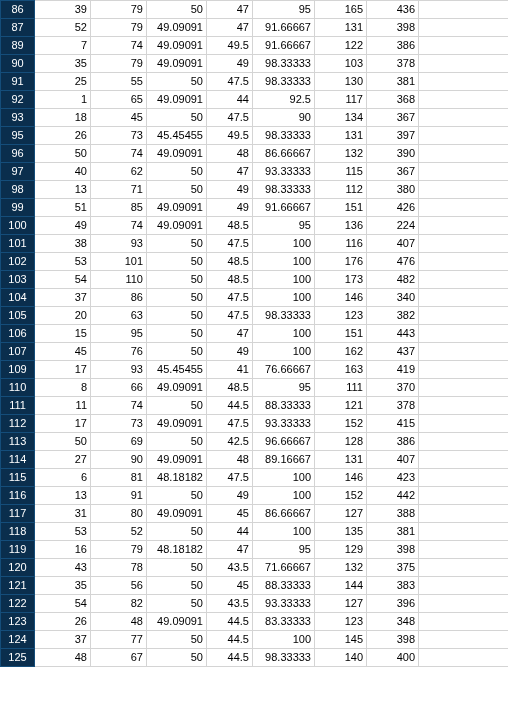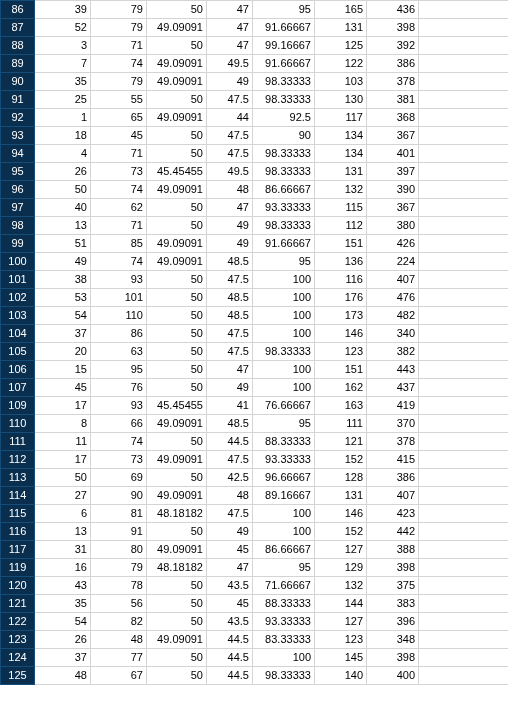--- a/index.html
+++ b/index.html
@@ -81,31 +81,20 @@
         <td>52</td>
         <td>79</td>
         <td>49.09091</td>
         <td>47</td>
         <td>91.66667</td>
         <td>131</td>
         <td>398</td>
         <td></td>
       </tr>
       <tr class="hl">
-        <td class="row-header">88</td>
-        <td>3</td>
-        <td>71</td>
-        <td>50</td>
-        <td>47</td>
-        <td>99.16667</td>
-        <td>125</td>
-        <td>392</td>
-        <td></td>
-      </tr>
-      <tr class="hl">
         <td class="row-header">89</td>
         <td>7</td>
         <td>74</td>
         <td>49.09091</td>
         <td>49.5</td>
         <td>91.66667</td>
         <td>122</td>
         <td>386</td>
         <td></td>
       </tr>
@@ -144,31 +133,20 @@
       </tr>
       <tr class="hl">
         <td class="row-header">93</td>
         <td>18</td>
         <td>45</td>
         <td>50</td>
         <td>47.5</td>
         <td>90</td>
         <td>134</td>
         <td>367</td>
-        <td></td>
-      </tr>
-      <tr class="hl">
-        <td class="row-header">94</td>
-        <td>4</td>
-        <td>71</td>
-        <td>50</td>
-        <td>47.5</td>
-        <td>98.33333</td>
-        <td>134</td>
-        <td>401</td>
         <td></td>
       </tr>
       <tr class="hl">
         <td class="row-header">95</td>
         <td>26</td>
         <td>73</td>
         <td>45.45455</td>
         <td>49.5</td>
         <td>98.33333</td>
         <td>131</td>
@@ -400,20 +378,31 @@
         <td>31</td>
         <td>80</td>
         <td>49.09091</td>
         <td>45</td>
         <td>86.66667</td>
         <td>127</td>
         <td>388</td>
         <td></td>
       </tr>
       <tr class="hl">
+        <td class="row-header">118</td>
+        <td>53</td>
+        <td>52</td>
+        <td>50</td>
+        <td>44</td>
+        <td>100</td>
+        <td>135</td>
+        <td>381</td>
+        <td></td>
+      </tr>
+      <tr class="hl">
         <td class="row-header">119</td>
         <td>16</td>
         <td>79</td>
         <td>48.18182</td>
         <td>47</td>
         <td>95</td>
         <td>129</td>
         <td>398</td>
         <td></td>
       </tr>

